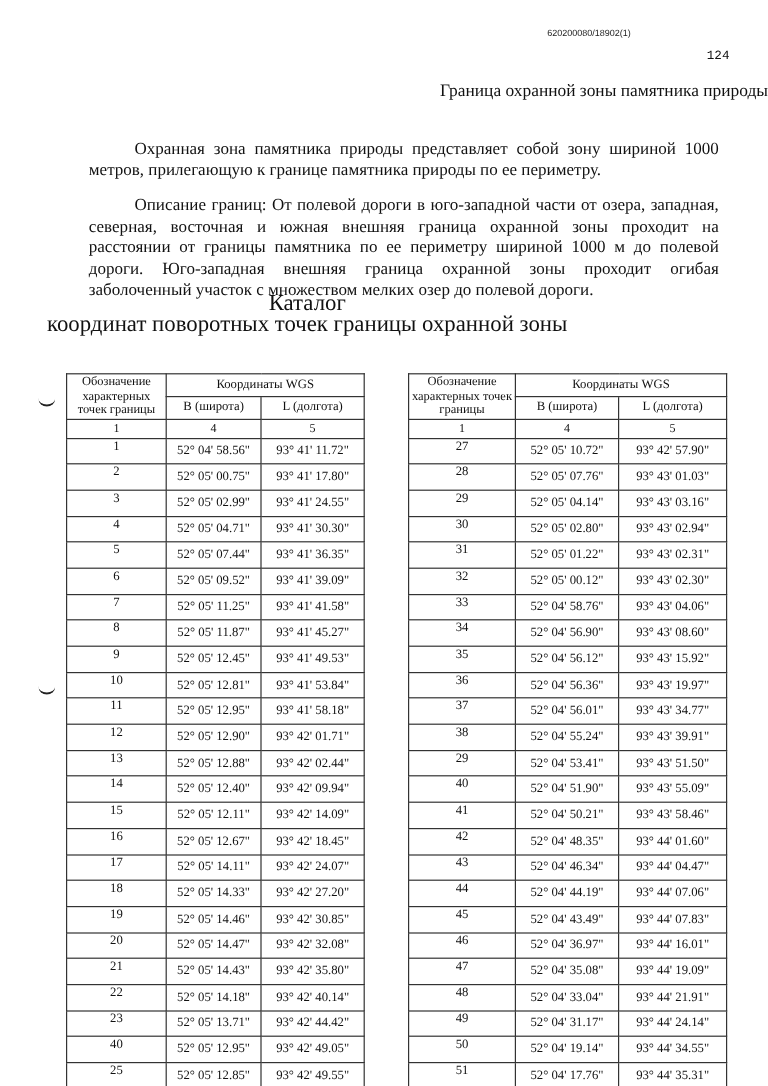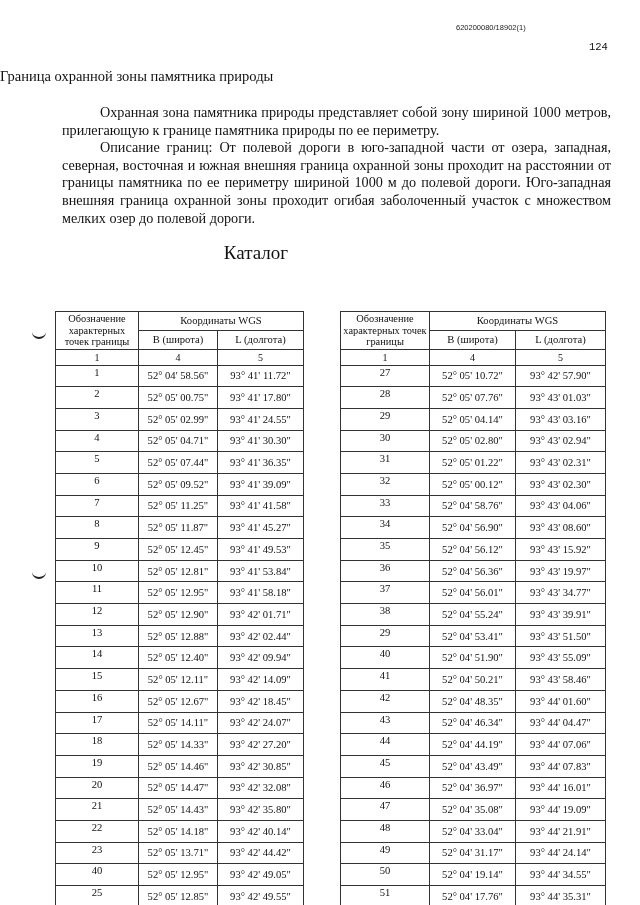--- a/index.html
+++ b/index.html
@@ -9,28 +9,28 @@
     }
     .doc-id {
       position: absolute; left: 456px; top: 23px;
       font-family: "Liberation Sans", sans-serif; font-size: 7.5px; color: #222;
     }
     .page-num {
       position: absolute; left: 589px; top: 41px;
       font-family: Liberation Mono, monospace; font-size: 10.5px; color: #111;
     }
     .title {
-      position: absolute; left: 0; width: 640px; top: 68px; text-align: left;
+      position: absolute; left: 0; width: 640px; top: 68px; text-align: right;
       font-size: 14.5px;
     }
     .body-text {
       position: absolute; left: 62px; width: 549px; top: 104px;
       font-size: 14.2px; line-height: 17.6px; text-align: justify;
     }
-    .body-text p { margin: 0; text-indent: 38px; }
+    .body-text p { margin: 12px; text-indent: 38px; }
     .catalog {
       position: absolute; left: 0; width: 512px; top: 244px; text-align: center;
       font-size: 19px; line-height: 17.5px;
     }
     .binder-mark {
       position: absolute; width: 14px; height: 7px;
       border-bottom: 2px solid #222; border-radius: 0 0 10px 10px;
     }
     table.coords {
       position: absolute; border-collapse: collapse; font-size: 10.6px;
@@ -55,20 +55,21 @@
 
 <div class="title">Граница охранной зоны памятника природы</div>
 
 <div class="body-text">
   <p>Охранная зона памятника природы представляет собой зону шириной 1000 метров, прилегающую к границе памятника природы по ее периметру.</p>
   <p>Описание границ: От полевой дороги в юго-западной части от озера, западная, северная, восточная и южная внешняя граница охранной зоны проходит на расстоянии от границы памятника по ее периметру шириной 1000 м до полевой дороги. Юго-западная внешняя граница охранной зоны проходит огибая заболоченный участок с множеством мелких озер до полевой дороги.</p>
 </div>
 
 <div class="catalog">
   <div>Каталог</div>
+  <div>координат поворотных точек границы охранной зоны</div>
 </div>
 
 <div class="binder-mark" style="left:32px; top:330px;"></div>
 <div class="binder-mark" style="left:32px; top:570px;"></div>
 
 <table class="coords" id="tbl-left" style="left:55px; top:311px; width:248px;">
   <colgroup>
       <col style="width:83px">
       <col style="width:79px">
       <col style="width:86px">

